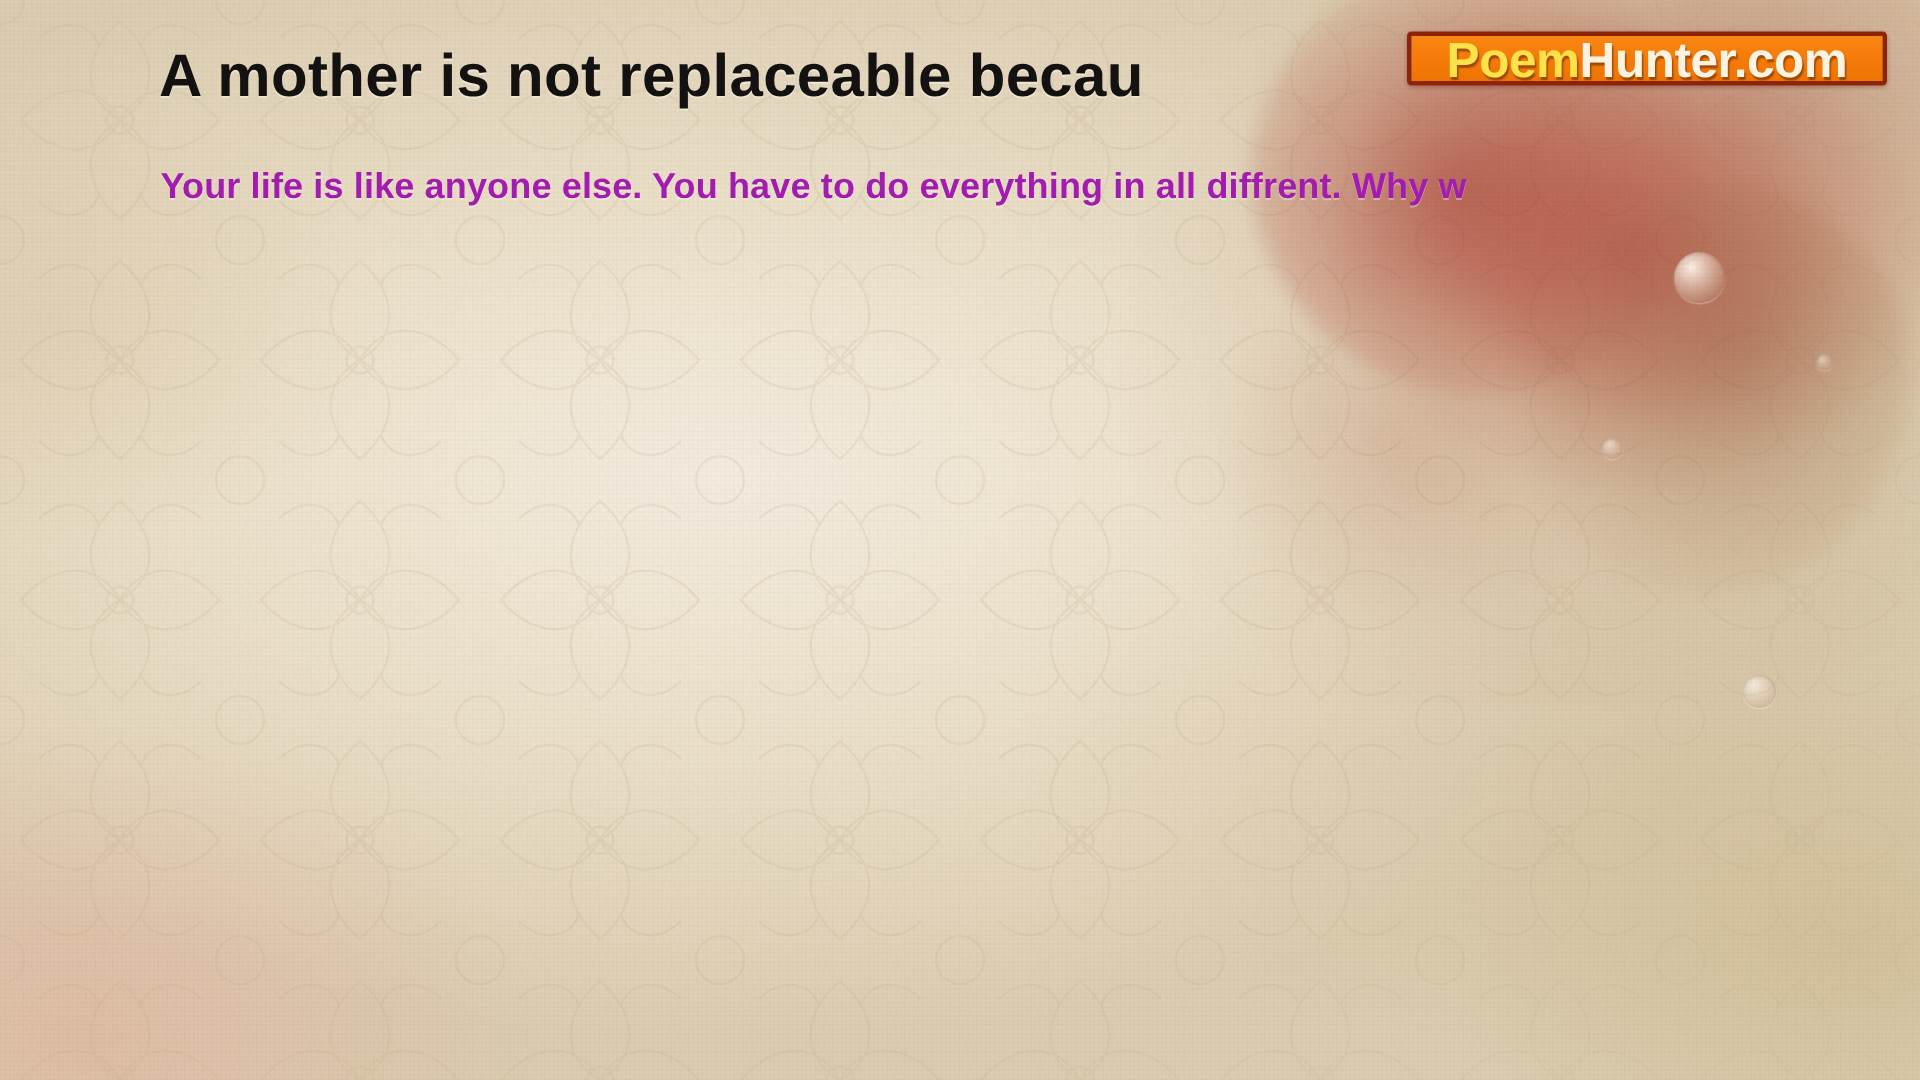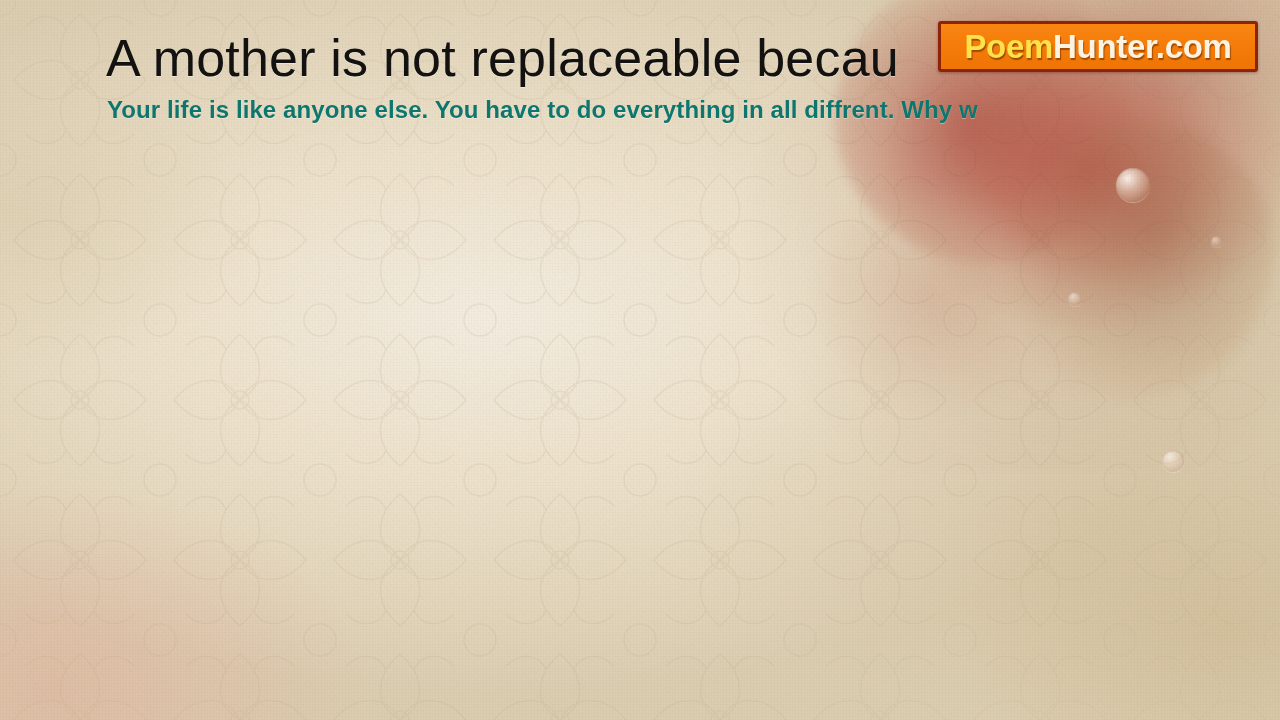--- a/index.html
+++ b/index.html
@@ -109,37 +109,37 @@
       repeating-linear-gradient(90deg,  rgba(150,128,96,0.09)  0px, rgba(150,128,96,0.09)  1px, rgba(0,0,0,0) 1px, rgba(0,0,0,0) 3px),
       repeating-linear-gradient(48deg,  rgba(176,152,116,0.07) 0px, rgba(176,152,116,0.07) 1px, rgba(0,0,0,0) 1px, rgba(0,0,0,0) 5px);
   }
 
   
   .poem-title {
     position: absolute;
     left: 106px;
     top: 29px;
     margin: 0;
-    font-size: 52px;
-    font-weight: 400;
+    font-size: 40px;
+    font-weight: 700;
     line-height: 1.12;
     color: #141210;
     letter-spacing: 0.2px;
     white-space: nowrap;
     text-shadow: 0 1px 0 rgba(255,252,244,0.45);
   }
   .poem-line {
     position: absolute;
     left: 107px;
-    top: 96px;
+    top: 111px;
     margin: 0;
     font-size: 24px;
     font-weight: 700;
     line-height: 1.2;
-    color: #0f766e;
+    color: #a21caf;
     letter-spacing: 0.1px;
     white-space: nowrap;
     text-shadow: 0 1px 0 rgba(255,252,244,0.35);
   }
   .poem-author {
     position: absolute;
     right: 22px;
     bottom: 16px;
     margin: 0;
     font-size: 37px;
@@ -151,21 +151,21 @@
     font-family: "DejaVu Sans", sans-serif;
     text-shadow: 0 1px 1px rgba(255,250,240,0.45);
   }
 
   
   .watermark {
     position: absolute;
     left: 938px;
     top: 21px;
     width: 320px;
-    height: 51px;
+    height: 36px;
     box-sizing: border-box;
     border: 3px solid #8d2408;
     border-radius: 3px;
     background: linear-gradient(180deg, #f98613 0%, #f57c0a 46%, #ee7405 100%);
     display: flex;
     align-items: center;
     justify-content: center;
     box-shadow: 0 1px 3px rgba(60,20,0,0.35);
     overflow: hidden;
   }

